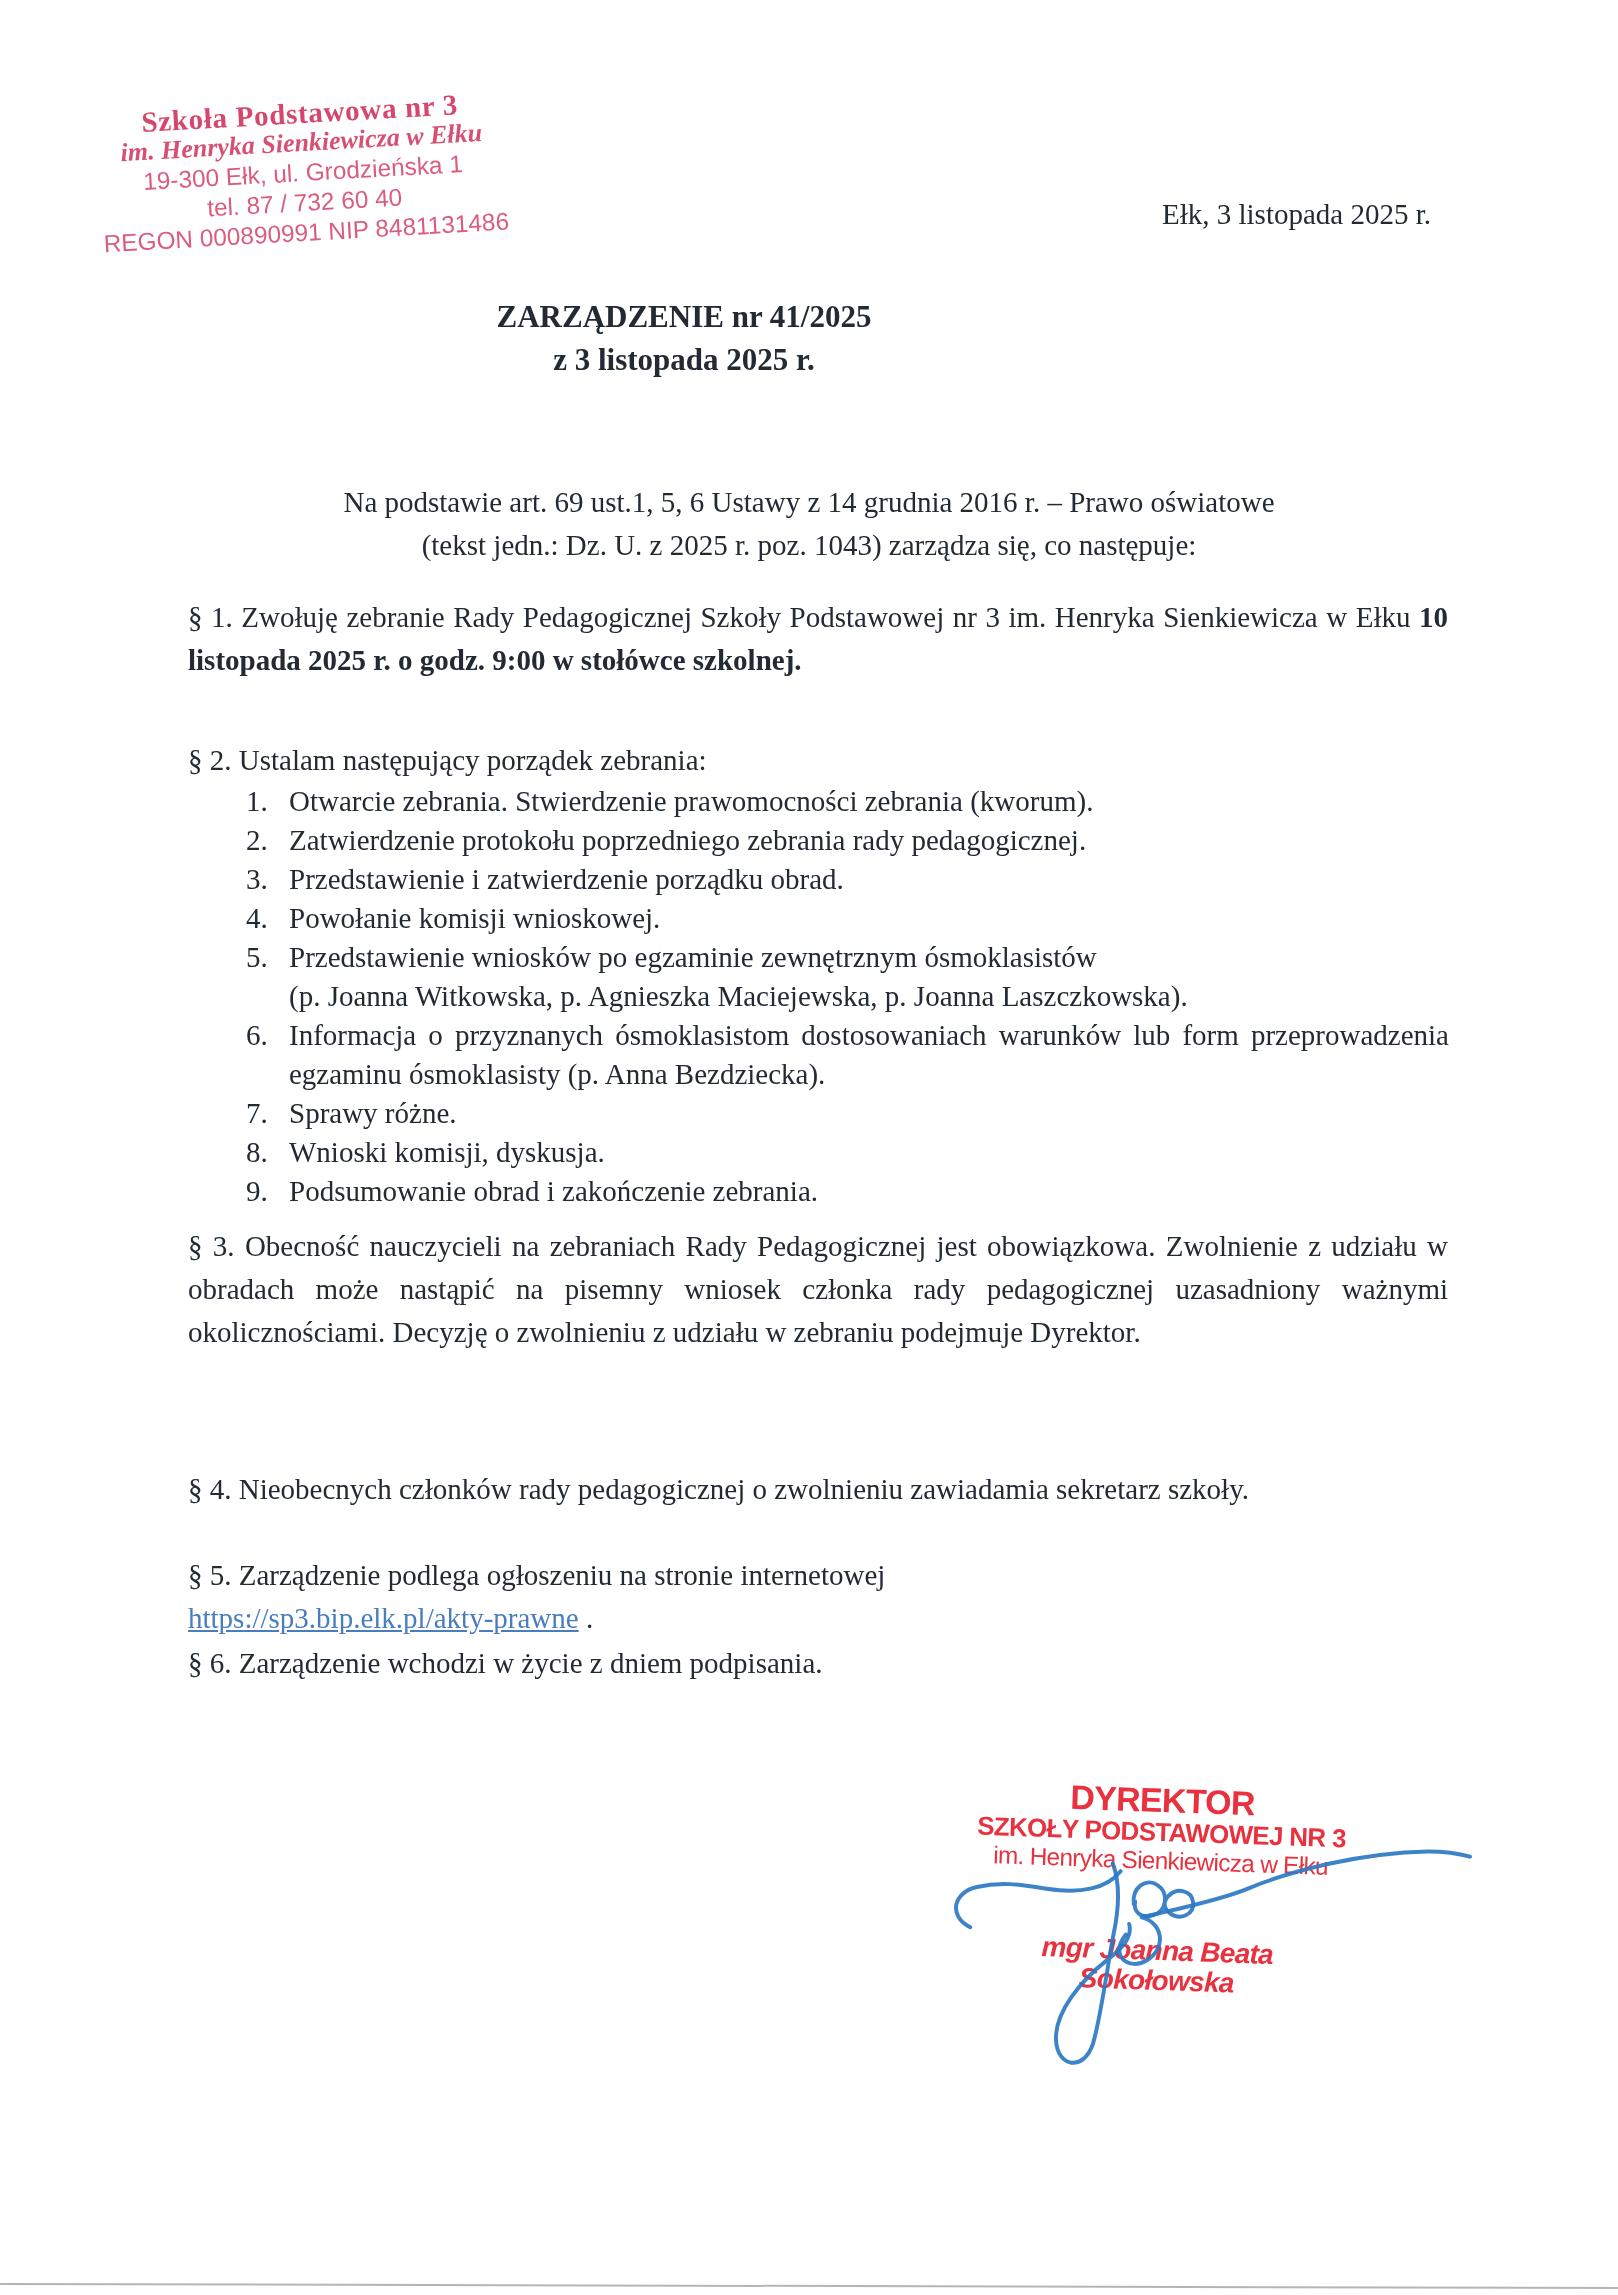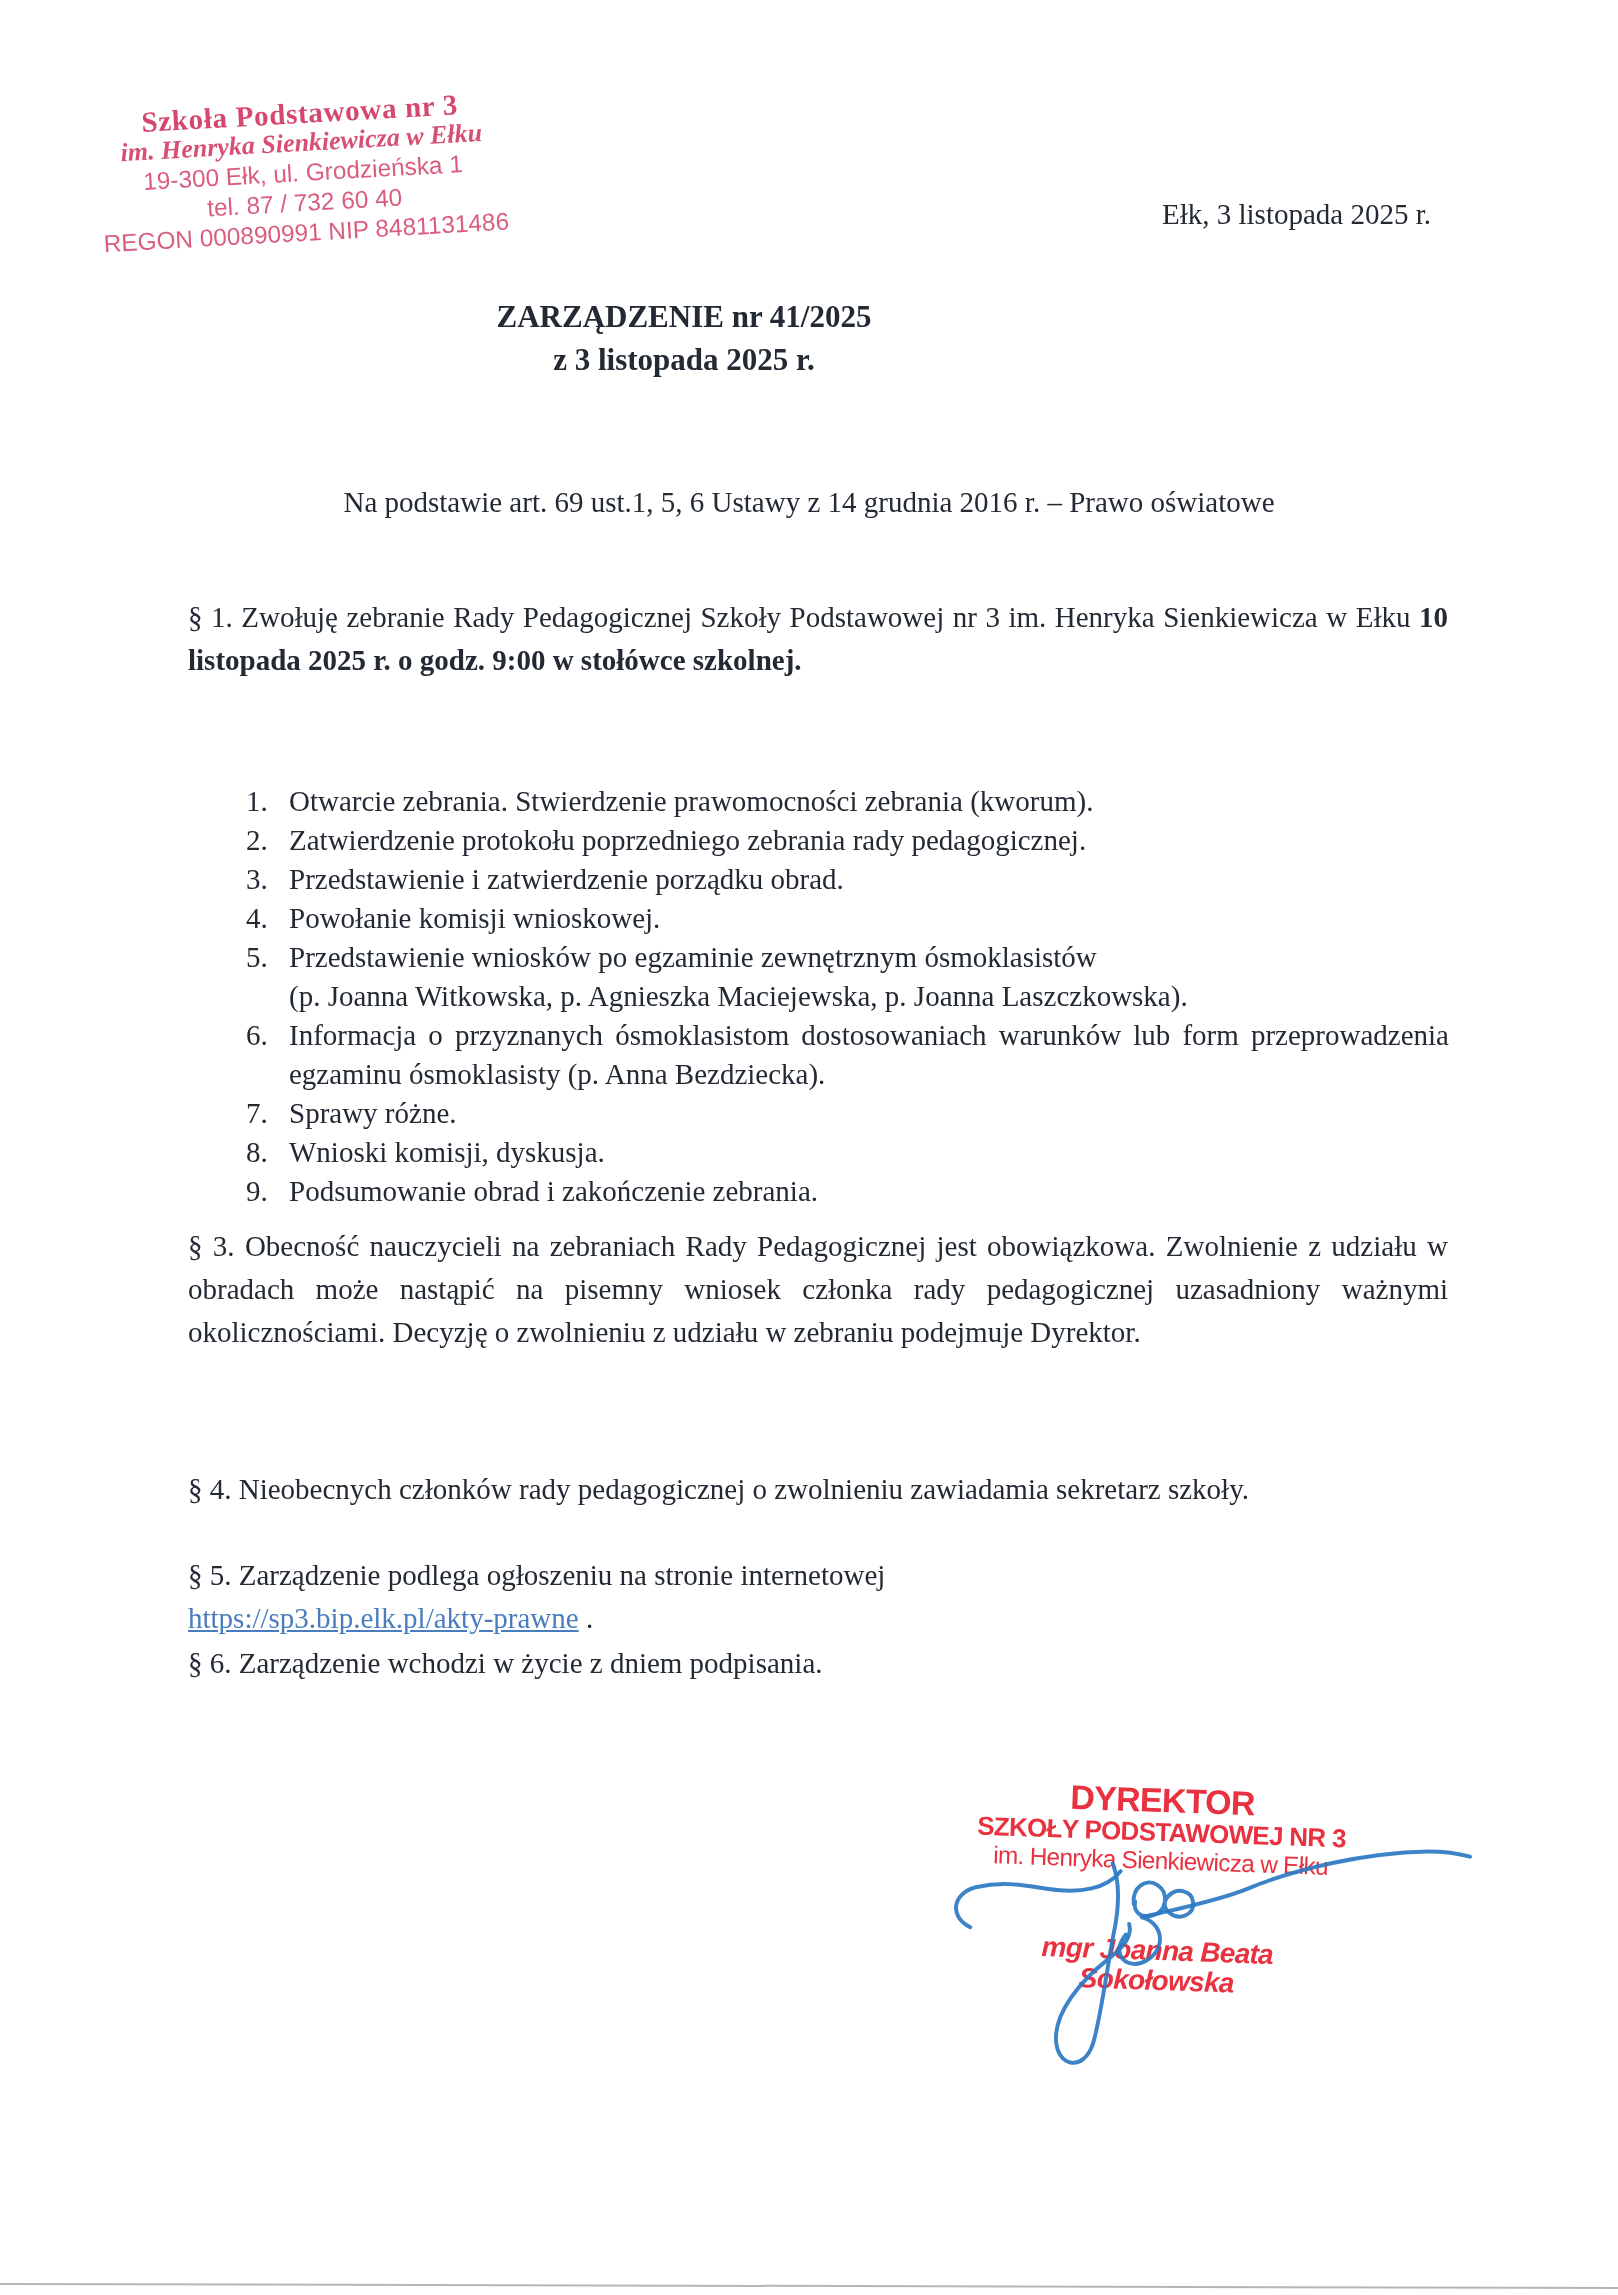--- a/index.html
+++ b/index.html
@@ -114,24 +114,26 @@
 
   <div class="date-line">Ełk, 3 listopada 2025 r.</div>
 
   <div class="title-block">
     <div>ZARZĄDZENIE nr 41/2025</div>
     <div>z 3 listopada 2025 r.</div>
   </div>
 
   <div class="legal-basis">
     <div>Na podstawie art. 69 ust.1, 5, 6 Ustawy z 14 grudnia 2016 r. – Prawo oświatowe</div>
+    <div>(tekst jedn.: Dz. U. z 2025 r. poz. 1043) zarządza się, co następuje:</div>
   </div>
 
   <div class="par p1"><span>§ 1. Zwołuję zebranie Rady Pedagogicznej Szkoły Podstawowej nr 3 im. Henryka Sienkiewicza w Ełku </span><b>10 listopada 2025 r. o godz. 9:00 w stołówce szkolnej.</b></div>
 
+  <div class="par p2-header">§ 2. Ustalam następujący porządek zebrania:</div>
 
   <ol class="agenda">
     <li>Otwarcie zebrania. Stwierdzenie prawomocności zebrania (kworum).</li>
     <li>Zatwierdzenie protokołu poprzedniego zebrania rady pedagogicznej.</li>
     <li>Przedstawienie i zatwierdzenie porządku obrad.</li>
     <li>Powołanie komisji wnioskowej.</li>
     <li>Przedstawienie wniosków po egzaminie zewnętrznym ósmoklasistów
 (p. Joanna Witkowska, p. Agnieszka Maciejewska, p. Joanna Laszczkowska).</li>
     <li>Informacja o przyznanych ósmoklasistom dostosowaniach warunków lub form przeprowadzenia egzaminu ósmoklasisty (p. Anna Bezdziecka).</li>
     <li>Sprawy różne.</li>

